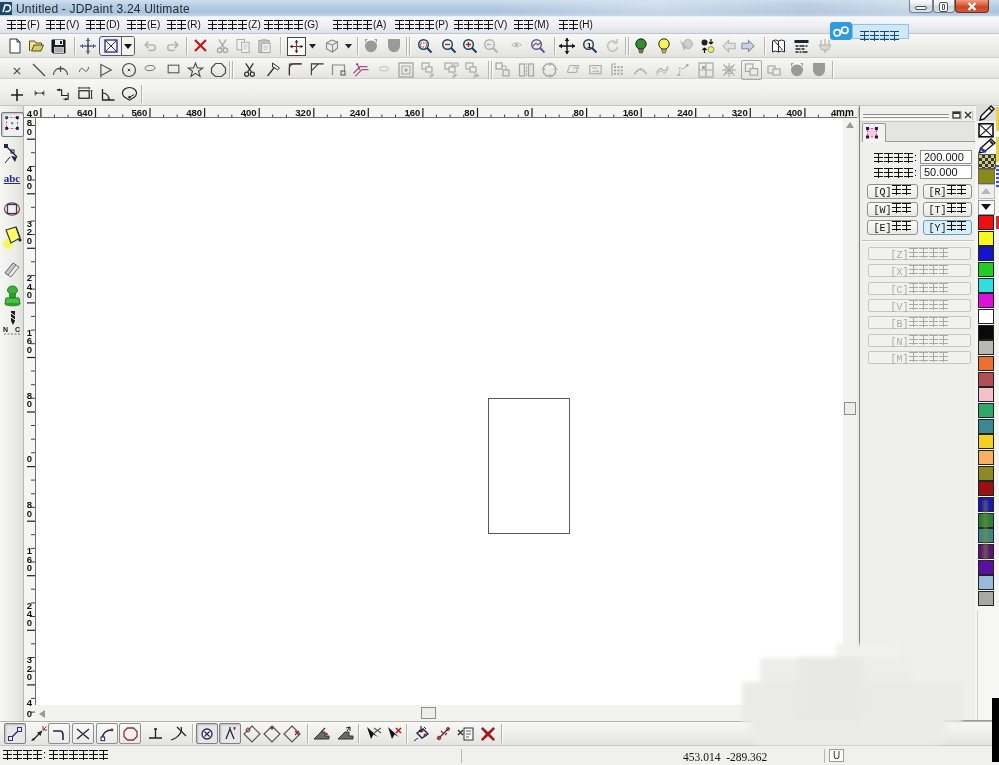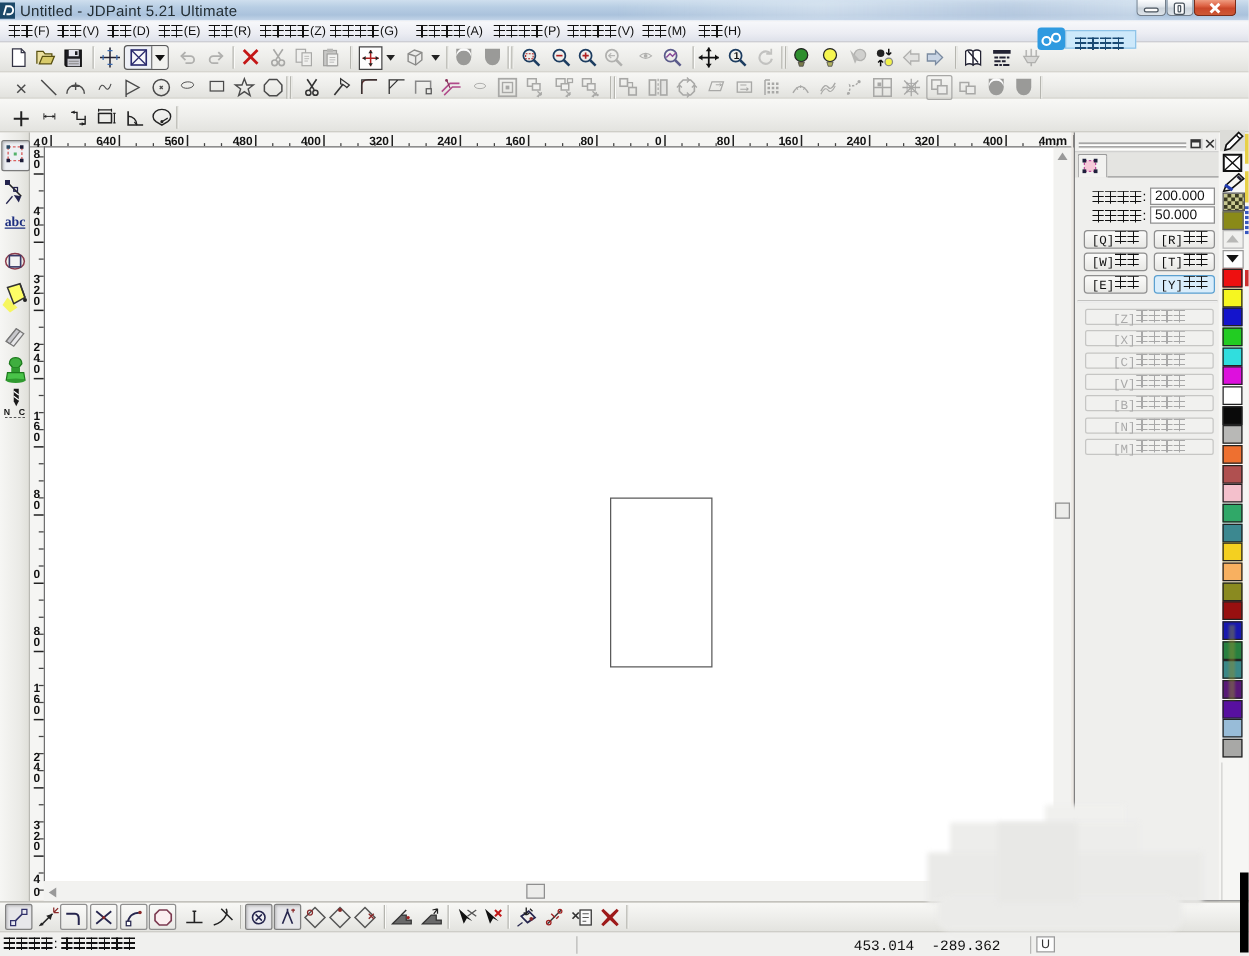--- a/index.html
+++ b/index.html
@@ -13,21 +13,21 @@
 svg{position:absolute;overflow:visible}
 </style></head><body>
 
 <div class="a" style="left:0;top:0;width:999px;height:16px;background:linear-gradient(180deg,#cfdfee 0,#b8cee4 35%,#aac2dc 75%,#c2d4e8 100%)"></div>
 <div class="a" style="left:0;top:16px;width:999px;height:1px;background:#e8eef6"></div>
 <div class="a" style="left:490px;top:1px;width:420px;height:14px;background:linear-gradient(90deg,rgba(255,255,255,0) 0,rgba(255,255,255,.35) 40%,rgba(190,205,225,.5) 75%,rgba(255,255,255,.3) 100%);filter:blur(2px)"></div>
 <div class="a" style="left:0;top:2px;width:12px;height:13px;background:#1c4868"></div>
 <svg class="a" style="left:1px;top:3px" width="11" height="11" viewBox="0 0 11 11">
     <path d="M2 9 L4 2 H6.5 A3 3.2 0 0 1 6.5 8.4 L4.2 8.4" fill="none" stroke="#fff" stroke-width="1.5"></path>
   </svg>
-<div class="a" style="left:16px;top:2px;font-size:12px;color:#232e34;letter-spacing:.2px">Untitled - JDPaint 5.21 Ultimate</div>
+<div class="a" style="left:16px;top:2px;font-size:12px;color:#232e34;letter-spacing:.2px">Untitled - JDPaint 3.24 Ultimate</div>
 
 <div class="a" style="left:909px;top:0;width:24px;height:13px;background:linear-gradient(180deg,#fcfdfe,#e4e9ee 40%,#ccd4dc 55%,#dde3e9);border:1px solid #737e8a;border-top:0;border-radius:0 0 4px 4px;box-sizing:border-box"></div>
 <div class="a" style="left:915px;top:6px;width:12px;height:4px;background:#fdfdfd;border:1px solid #4a545e;border-radius:2px;box-sizing:border-box"></div>
 <div class="a" style="left:933px;top:0;width:22px;height:13px;background:linear-gradient(180deg,#fcfdfe,#e4e9ee 40%,#ccd4dc 55%,#dde3e9);border:1px solid #737e8a;border-top:0;border-radius:0 0 4px 4px;box-sizing:border-box"></div>
 <div class="a" style="left:939px;top:2px;width:9px;height:10px;background:#fbfcfd;border:1px solid #4a545e;border-radius:2px;box-sizing:border-box"></div>
 <div class="a" style="left:942px;top:4px;width:3px;height:6px;border:1px solid #4a545e;border-radius:1px;box-sizing:border-box"></div>
 <div class="a" style="left:955px;top:0;width:34px;height:13px;background:linear-gradient(180deg,#ef9b80,#dd6143 40%,#ca472a 55%,#cd5935);border:1px solid #7a2d19;border-top:0;border-radius:0 0 4px 4px;box-sizing:border-box"></div>
 <svg class="a" style="left:967px;top:2px" width="10" height="9" viewBox="0 0 10 9">
     <path d="M1.5 1 L8.5 8 M8.5 1 L1.5 8" stroke="#fff" stroke-width="2.4"></path>
   </svg>
@@ -845,21 +845,21 @@
       <path d="M9 5 h5 M9 8 h5 M9 11 h3" stroke="#555" stroke-width=".9"></path>
       <path d="M1 4 L6 9 M6 4 L1 9" stroke="#333" stroke-width="1.4"></path>
     </svg>
 <svg class="a" style="left:481px;top:727px" width="14" height="14" viewBox="0 0 17 17">
       <path d="M2 0 L8.5 6 L15 0 L17 2 L11 8.5 L17 15 L15 17 L8.5 11 L2 17 L0 15 L6 8.5 L0 2 Z" fill="#9e1a1a"></path>
     </svg>
 <div class="sep1" style="left:501px;top:724px;height:19px"></div>
 <div class="a" style="left:0;top:746px;width:999px;height:19px;background:#f0f0ee"></div>
 <div class="a" style="left:3px;top:750px;font-size:11px;color:#111"><i class="cjk"></i><i class="cjk"></i><i class="cjk"></i><i class="cjk"></i><span style="position:relative;top:-2px">:&nbsp;</span><i class="cjk"></i><i class="cjk"></i><i class="cjk"></i><i class="cjk"></i><i class="cjk"></i><i class="cjk"></i></div>
 <div class="a" style="left:461px;top:749px;width:1px;height:14px;background:#b8b8b6"></div>
-<div class="a" style="left:683px;top:751px;font-size:11.5px;color:#111;font-family:Liberation Mono, monospace">453.014&nbsp;&nbsp;-289.362</div>
+<div class="a" style="left:683px;top:751px;font-size:11.5px;color:#111;font-family:Liberation Serif, serif">453.014&nbsp;&nbsp;-289.362</div>
 <div class="a" style="left:824px;top:749px;width:1px;height:14px;background:#b8b8b6"></div>
 <div class="a" style="left:829px;top:749px;width:15px;height:13px;background:#fdfdfd;border:1px solid #9a9a9a;box-sizing:border-box;text-align:center;font-size:10px;color:#333;line-height:12px">U</div>
   </div>
 <div id="statusbar"></div>
 <div id="overlays">
     <div class="a" style="left:830px;top:22px;width:22px;height:18px;background:#2f9ae0;border-radius:3px"></div>
 <svg class="a" style="left:833px;top:26px" width="16" height="11" viewBox="0 0 16 11">
       <circle cx="4.2" cy="6.8" r="3.2" fill="none" stroke="#fff" stroke-width="1.7"></circle>
       <circle cx="11.8" cy="4.2" r="3.2" fill="none" stroke="#fff" stroke-width="1.7"></circle>
       <path d="M6.5 5.5 L9.5 5.5" stroke="#fff" stroke-width="1.7"></path>

